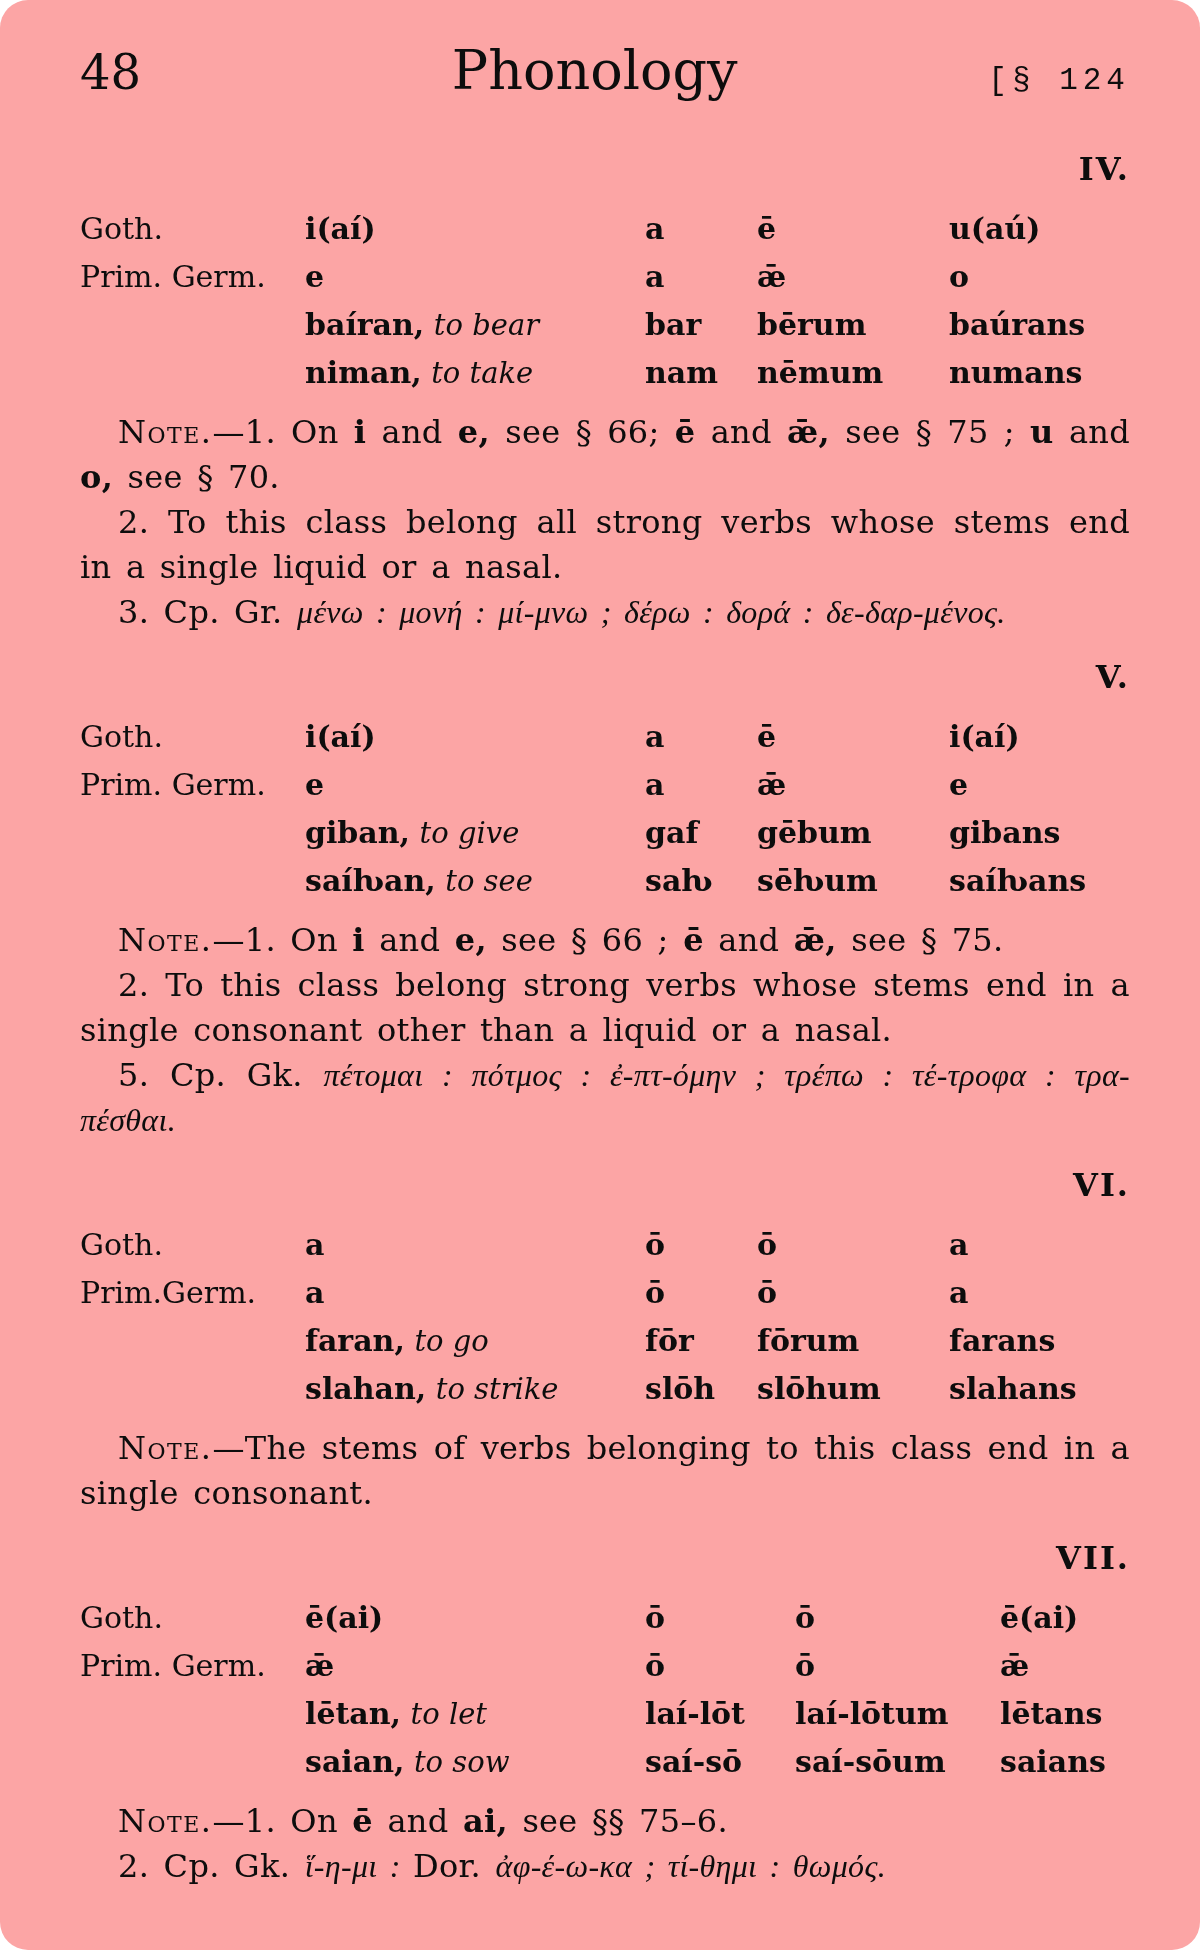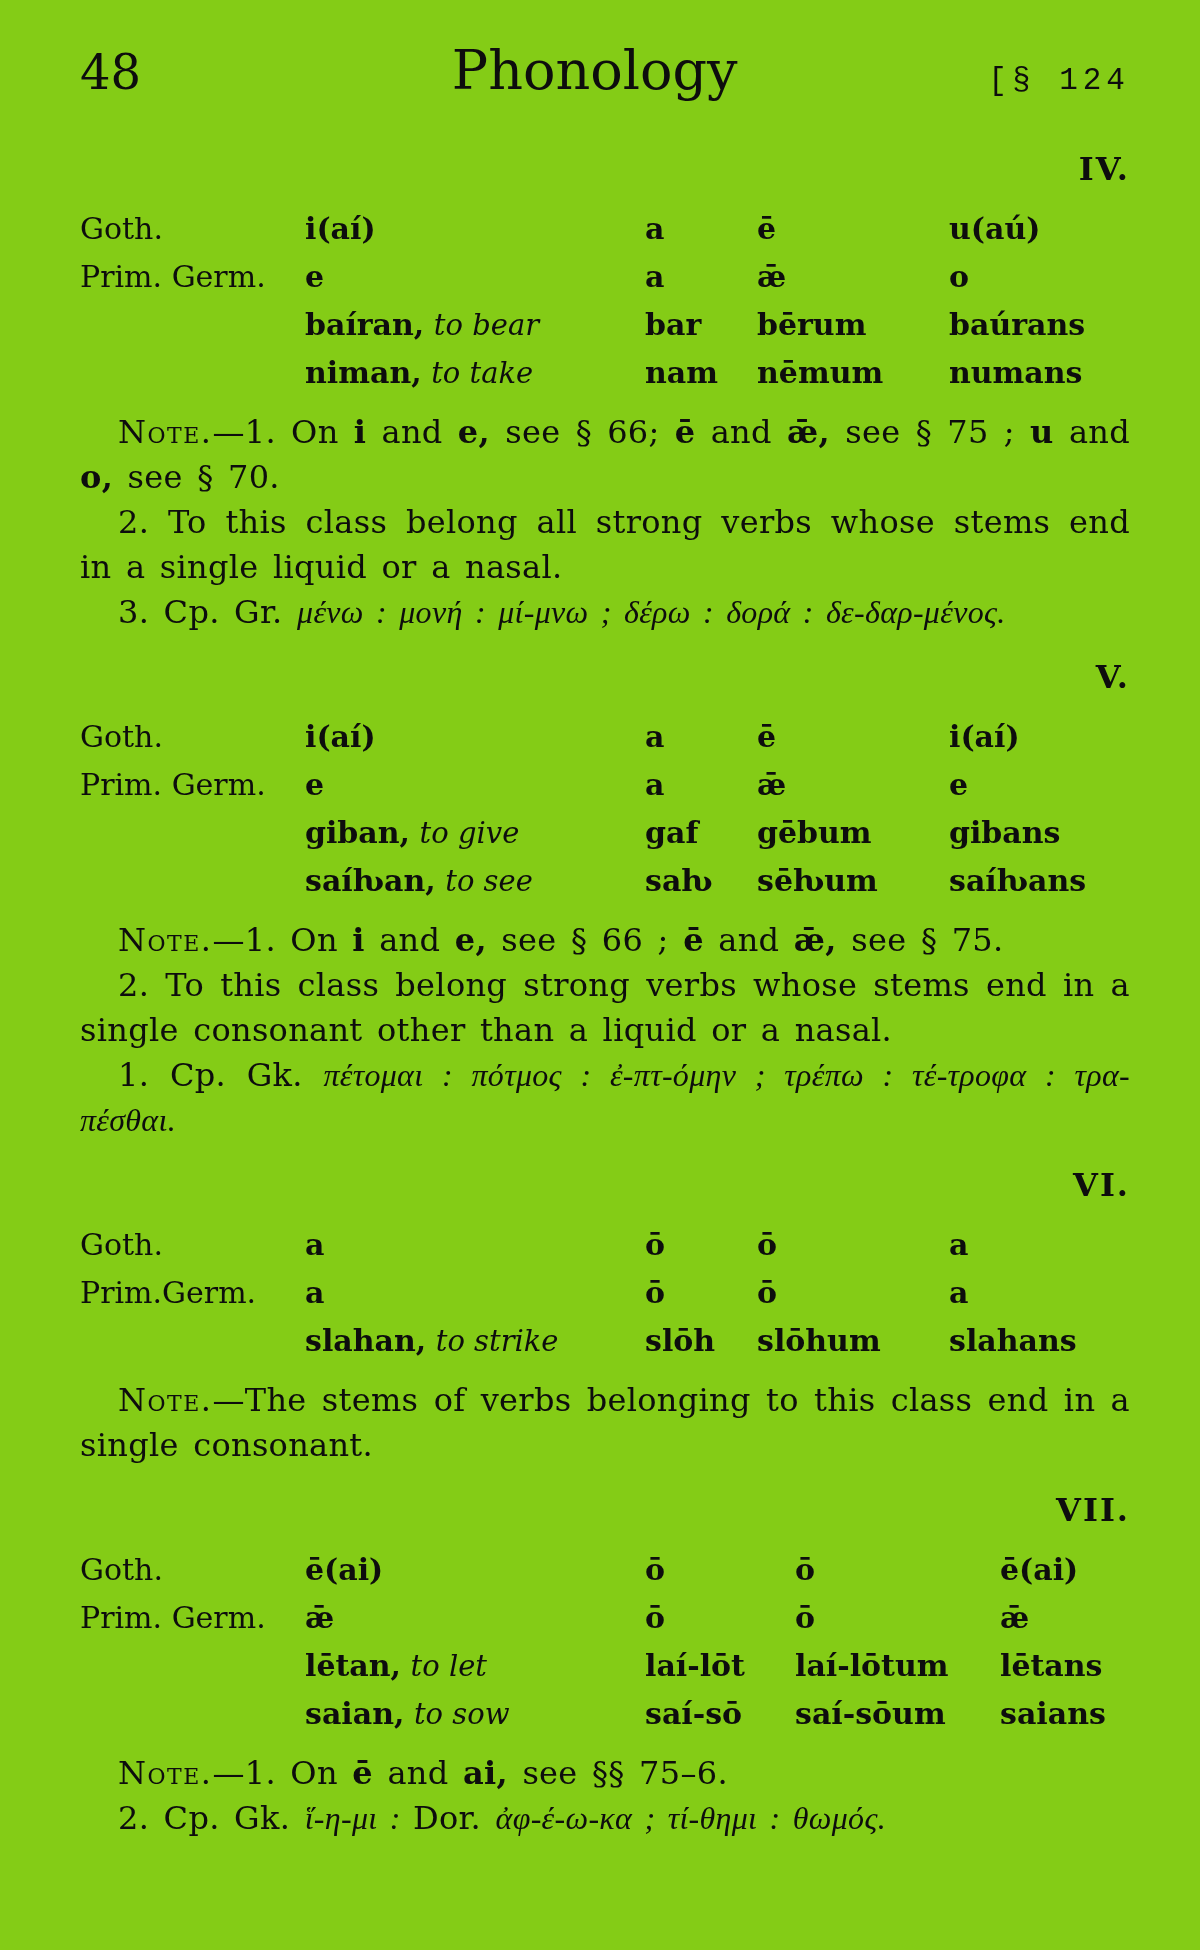--- a/index.html
+++ b/index.html
@@ -42,21 +42,21 @@
     text-indent:38px; text-align:justify;
     word-spacing:4px; letter-spacing:0.3px;
   }
   .seg-sc { font-variant:small-caps; letter-spacing:1.5px; }
   .seg-b  { font-weight:bold; }
   .seg-i, .seg-g { font-style:italic;font-family:Liberation Serif, serif; }
 </style>
 </head>
 <body>
 
-<div class="page" style="background: #84cc16; color: rgb(13, 13, 13);">
+<div class="page" style="background: #fca5a5; color: rgb(13, 13, 13); border-radius: 28px;">
   <div class="pagehead">
     <span class="folio">48</span>
     <span class="running-title">Phonology</span>
     <span class="sect-ref">[§ 124</span>
   </div>
   <div>
   <section class="section">
     <h2 class="sec-head">IV.</h2>
     <div class="tgrid">
           <div class="trow">
@@ -123,40 +123,47 @@
             <div class="c lbl"></div>
             <div class="c form-cell"><span class="bold">saíƕan,</span> <span class="ital">to see</span></div>
             <div class="c bold">saƕ</div>
             <div class="c bold">sēƕum</div>
             <div class="c bold">saíƕans</div>
           </div>
         </div>
     <div class="notes">
           <p class="note"><span class="seg-sc">Note.</span><span class="seg-r">—1. On </span><span class="seg-b">i</span><span class="seg-r"> and </span><span class="seg-b">e,</span><span class="seg-r"> see § 66 ; </span><span class="seg-b">ē</span><span class="seg-r"> and </span><span class="seg-b">ǣ,</span><span class="seg-r"> see § 75.</span></p>
           <p class="note"><span class="seg-r">2. To this class belong strong verbs whose stems end in a single consonant other than a liquid or a nasal.</span></p>
-          <p class="note"><span class="seg-r">1. Cp. Gk. </span><span class="seg-g">πέτομαι : πότμος : ἐ-πτ-όμην ; τρέπω : τέ-τροφα : τρα-πέσθαι.</span></p>
+          <p class="note"><span class="seg-r">5. Cp. Gk. </span><span class="seg-g">πέτομαι : πότμος : ἐ-πτ-όμην ; τρέπω : τέ-τροφα : τρα-πέσθαι.</span></p>
         </div>
   </section>
 
   <section class="section">
     <h2 class="sec-head">VI.</h2>
     <div class="tgrid">
           <div class="trow">
             <div class="c lbl">Goth.</div>
             <div class="c form-cell"><span class="bold">a</span></div>
             <div class="c bold">ō</div>
             <div class="c bold">ō</div>
             <div class="c bold">a</div>
           </div>
           <div class="trow">
             <div class="c lbl">Prim.Germ.</div>
             <div class="c form-cell"><span class="bold">a</span></div>
             <div class="c bold">ō</div>
             <div class="c bold">ō</div>
             <div class="c bold">a</div>
+          </div>
+          <div class="trow">
+            <div class="c lbl"></div>
+            <div class="c form-cell"><span class="bold">faran,</span> <span class="ital">to go</span></div>
+            <div class="c bold">fōr</div>
+            <div class="c bold">fōrum</div>
+            <div class="c bold">farans</div>
           </div>
           <div class="trow">
             <div class="c lbl"></div>
             <div class="c form-cell"><span class="bold">slahan,</span> <span class="ital">to strike</span></div>
             <div class="c bold">slōh</div>
             <div class="c bold">slōhum</div>
             <div class="c bold">slahans</div>
           </div>
         </div>
     <div class="notes">

